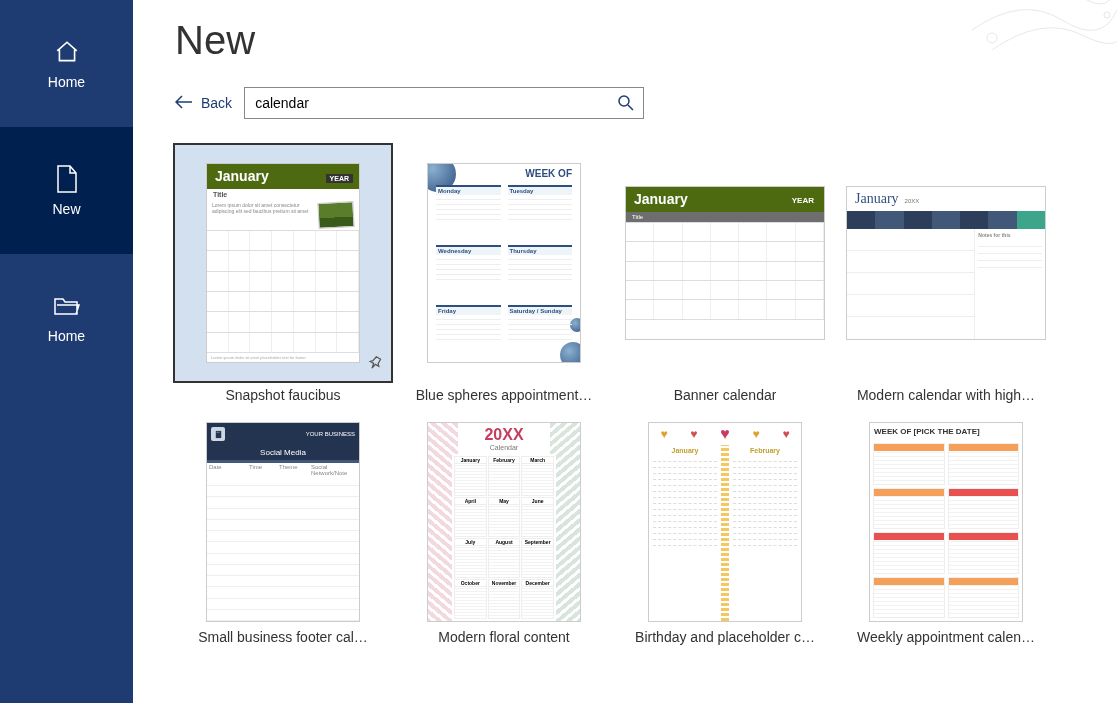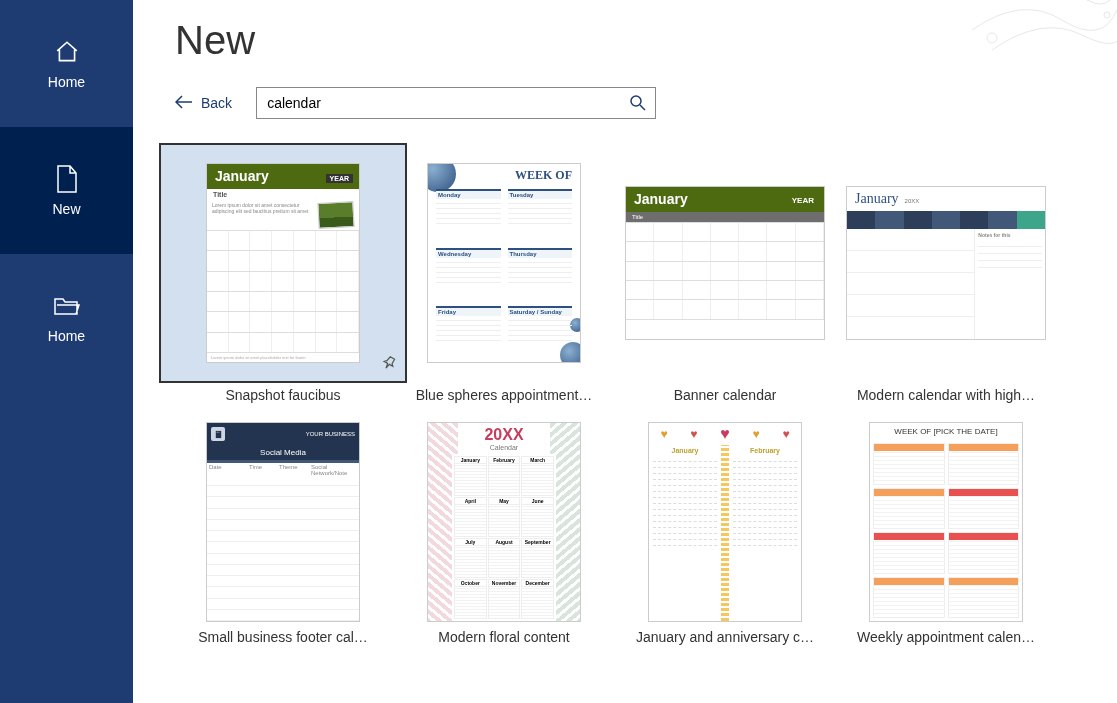--- a/index.html
+++ b/index.html
@@ -67,21 +67,21 @@
     .page-title {
       font-size: 40px;
       font-weight: 300;
       color: #333;
       margin-top: 18px;
       margin-bottom: 24px;
     }
     .topbar {
       display: flex;
       align-items: center;
-      gap: 24px;
+      gap: 12px;
       margin-bottom: 26px;
     }
     .back-btn {
       display: flex;
       align-items: center;
       gap: 8px;
       color: #1e3c72;
       font-size: 14px;
       cursor: pointer;
     }
@@ -120,21 +120,21 @@
       display: flex;
       flex-direction: column;
       align-items: center;
       cursor: pointer;
     }
     .template-card.selected .thumb-wrap {
       outline: 2px solid #333;
       background: #d3e0ef;
     }
     .thumb-wrap {
-      width: 244px;
+      width: 216px;
       height: 236px;
       display: flex;
       align-items: center;
       justify-content: center;
       position: relative;
     }
     .thumb-wrap.short {
       height: 202px;
     }
     .thumb {
@@ -235,21 +235,21 @@
     .smb-sub{background:#22344f; color:white; text-align:center; font-size:8px; padding:3px;}
     .smb-table{flex:1; display:grid; grid-template-columns: 40px 30px 1fr 50px; font-size:6px; color:#888;}
     .smb-table div{border-bottom:1px solid #eee; padding:1px 2px;}
     .hearts{height:22px; display:flex; justify-content:space-around; align-items:center;}
     .heart{font-size:12px;}
     .ba-cols{flex:1; display:flex; gap:0;}
     .ba-col{flex:1; padding:2px 4px;}
     .ba-col h5{font-size:7px; text-align:center; color:#c0a030; margin-bottom:2px;}
     .ba-spine{width:8px; background:repeating-linear-gradient(0deg,#f4c85f 0,#f4c85f 3px,#fff 3px,#fff 5px);}
     .ba-lines div{height:6px; border-bottom:1px dashed #ddd;}
-    .wa-head{text-align:center; font-size:8px; font-weight:normal; padding:4px; color:#333;}
+    .wa-head{font-size:8px; font-weight:bold; padding:4px; color:#333;}
     .wa-grid{flex:1; display:grid; grid-template-columns:1fr 1fr; grid-template-rows:repeat(4,1fr); gap:3px; padding:3px;}
     .wa-day{border:1px solid #eee; display:flex; flex-direction:column;}
     .wa-day .hdr{height:7px;}
     .orange{background:#f4a05a;} .red{background:#e95050;}
     .wa-day .body{flex:1; background:repeating-linear-gradient(0deg,#fff 0,#fff 3px,#f2f2f2 3px,#f2f2f2 4px);}
     .truncate{min-height:80px;}
   </style>
 </head>
 <body>
 
@@ -396,21 +396,21 @@
       </div>
       <div class="template-label">Snapshot faucibus</div>
     </div>
 
     <div class="template-card">
       <div class="thumb-wrap">
         <div class="thumb portrait" style="position:relative;">
           <div class="sph" style="width:36px;height:36px;top:-8px;left:-8px;"></div>
           <div class="sph" style="width:26px;height:26px;bottom:-6px;right:-6px;"></div>
           <div class="sph" style="width:14px;height:14px;bottom:30px;right:-4px;"></div>
-          <div style="text-align:right;font-size:12px;color:#2d5080;font-weight:bold;padding:4px 8px 2px;font-family:Liberation Serif, serif;">WEEK OF</div>
+          <div style="text-align:right;font-size:10px;color:#2d5080;font-weight:bold;padding:4px 8px 2px;">WEEK OF</div>
           <div style="flex:1;display:grid;grid-template-columns:1fr 1fr;grid-template-rows:repeat(3,1fr);padding:2px 6px;gap:3px;">
             <div class="wk-section">
                 <div class="hdr">Monday</div>
                 <div class="wk-lines">
                   <div></div>
                   <div></div>
                   <div></div>
                   <div></div>
                   <div></div>
                 </div>
@@ -752,21 +752,21 @@
                   <div></div>
                   <div></div>
                   <div></div>
                   <div></div>
                   <div></div>
                 </div>
               </div>
           </div>
         </div>
       </div>
-      <div class="template-label">January and anniversary c…</div>
+      <div class="template-label">Birthday and placeholder c…</div>
     </div>
 
     <div class="template-card">
       <div class="thumb-wrap short">
         <div class="thumb portrait">
           <div class="wa-head">WEEK OF [PICK THE DATE]</div>
           <div class="wa-grid">
             <div class="wa-day">
                 <div class="hdr orange"></div>
                 <div class="body"></div>

